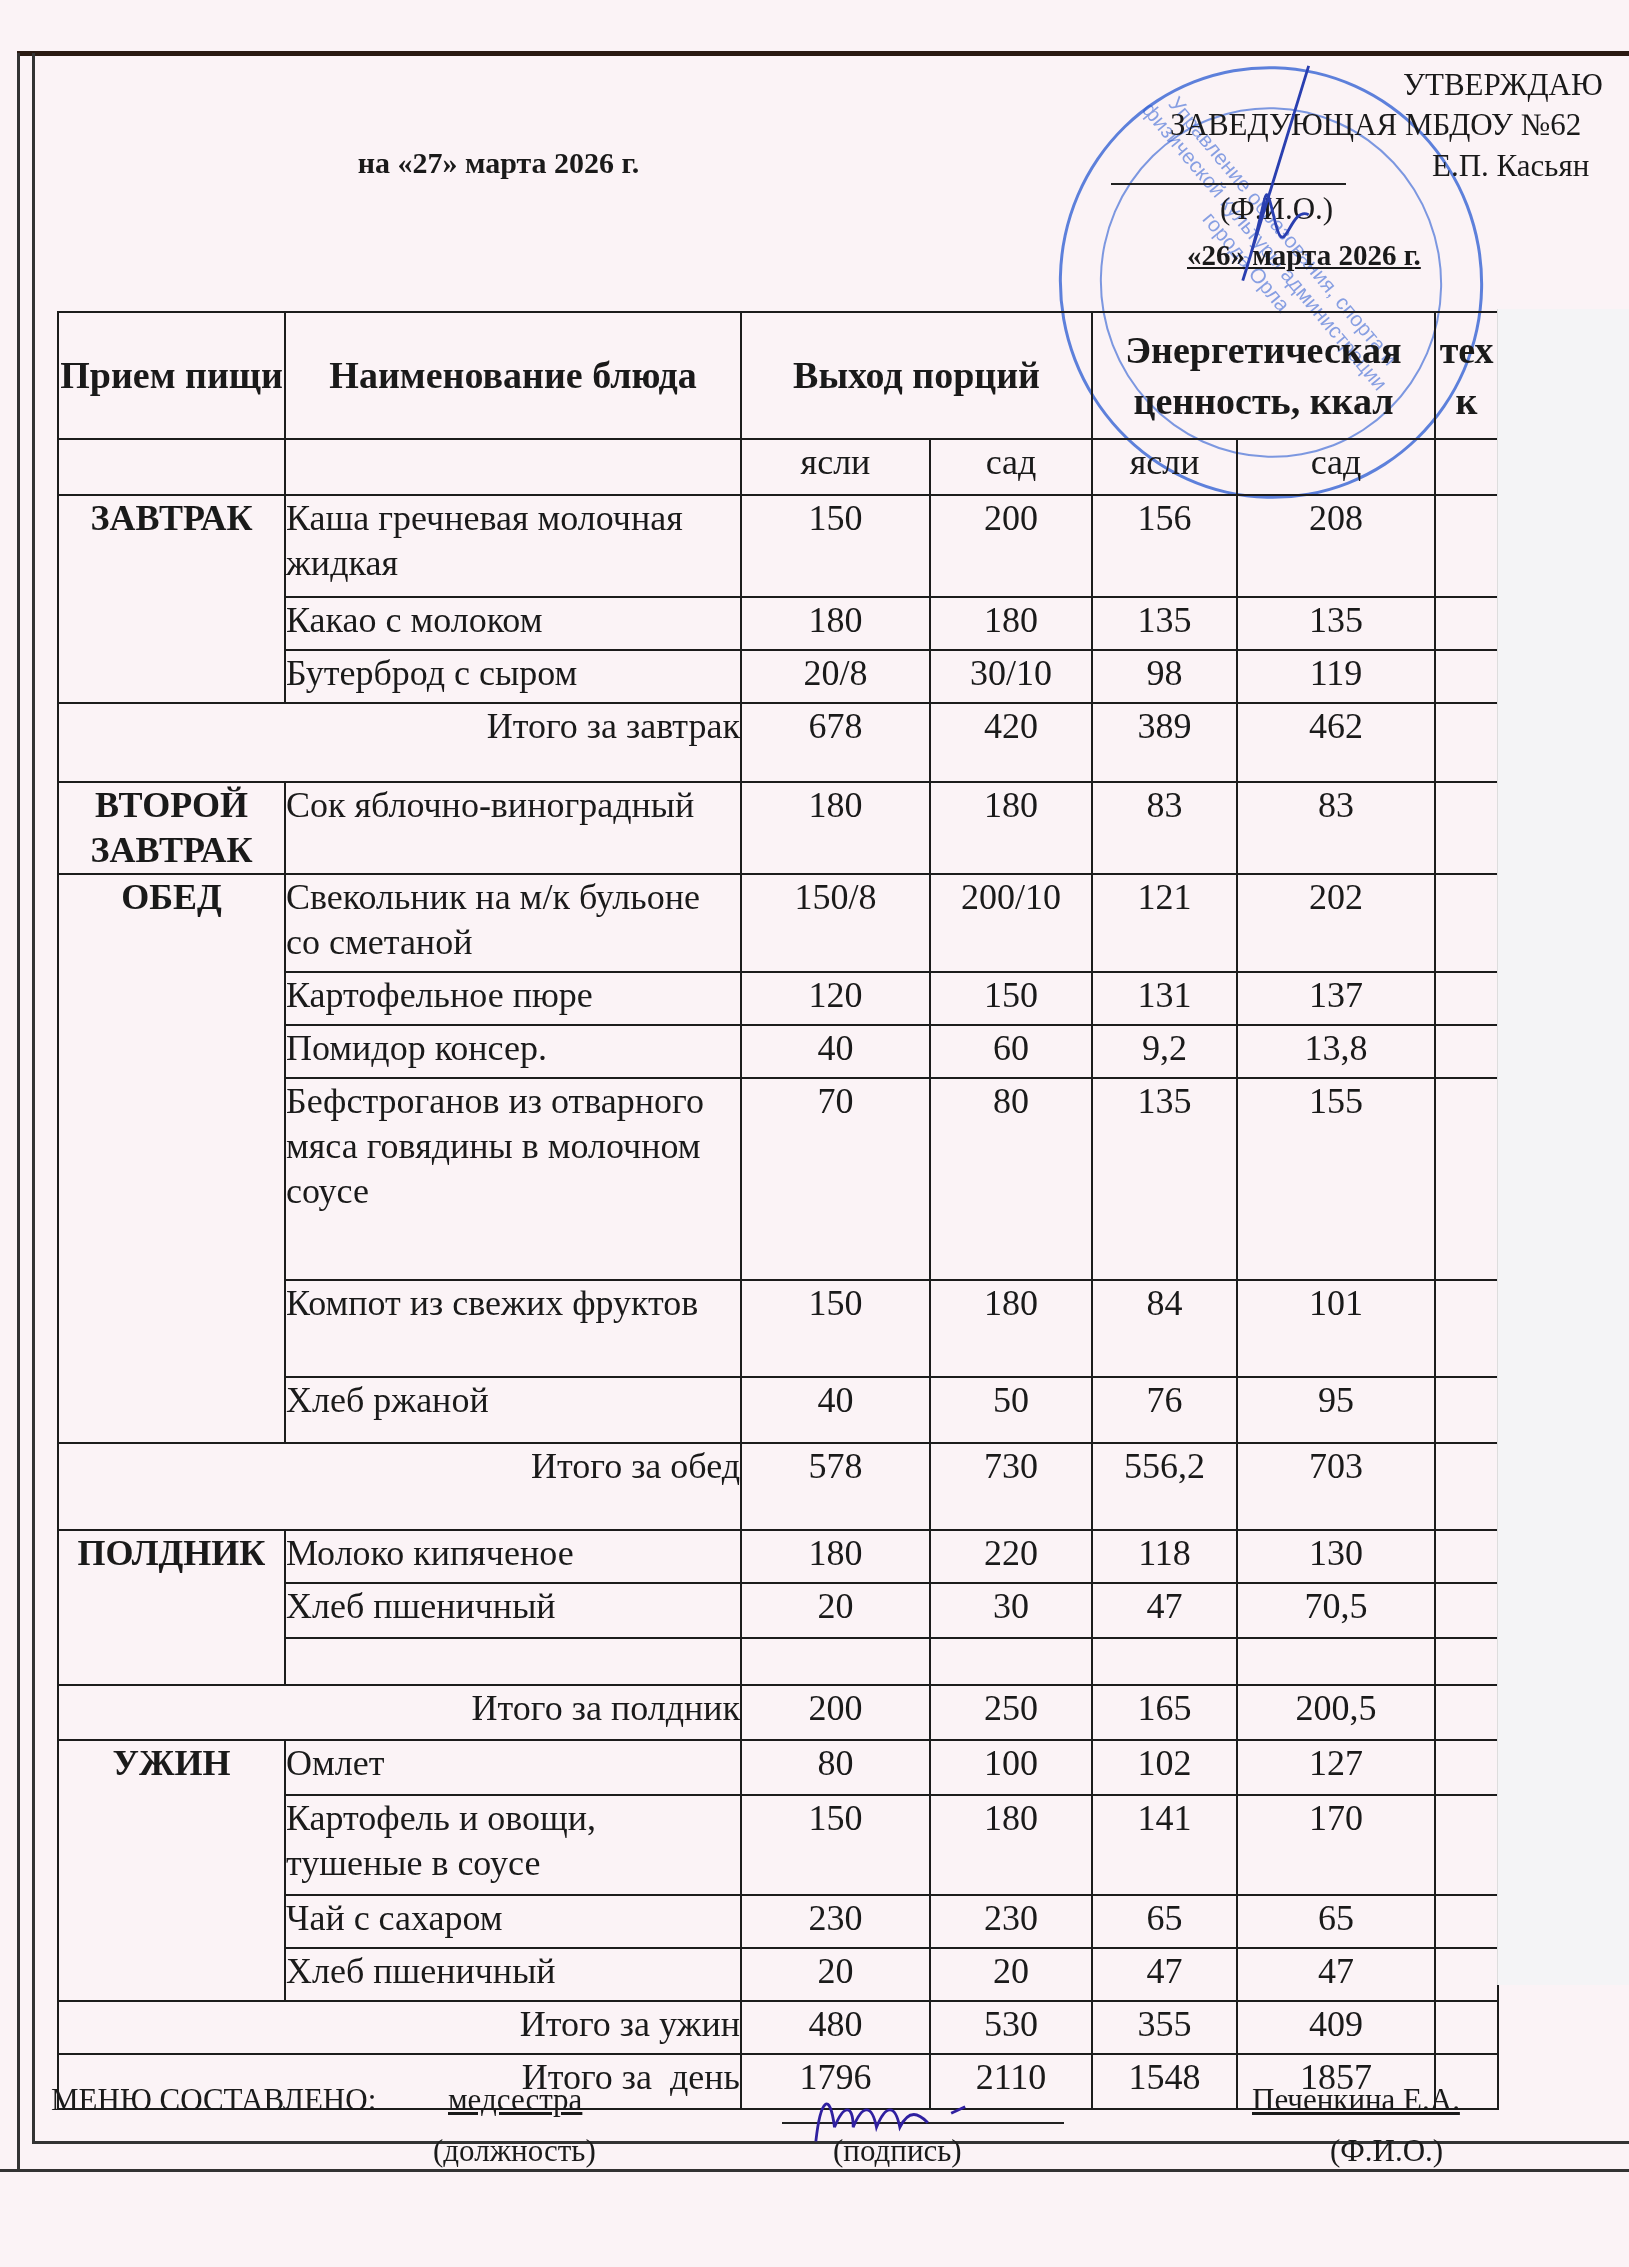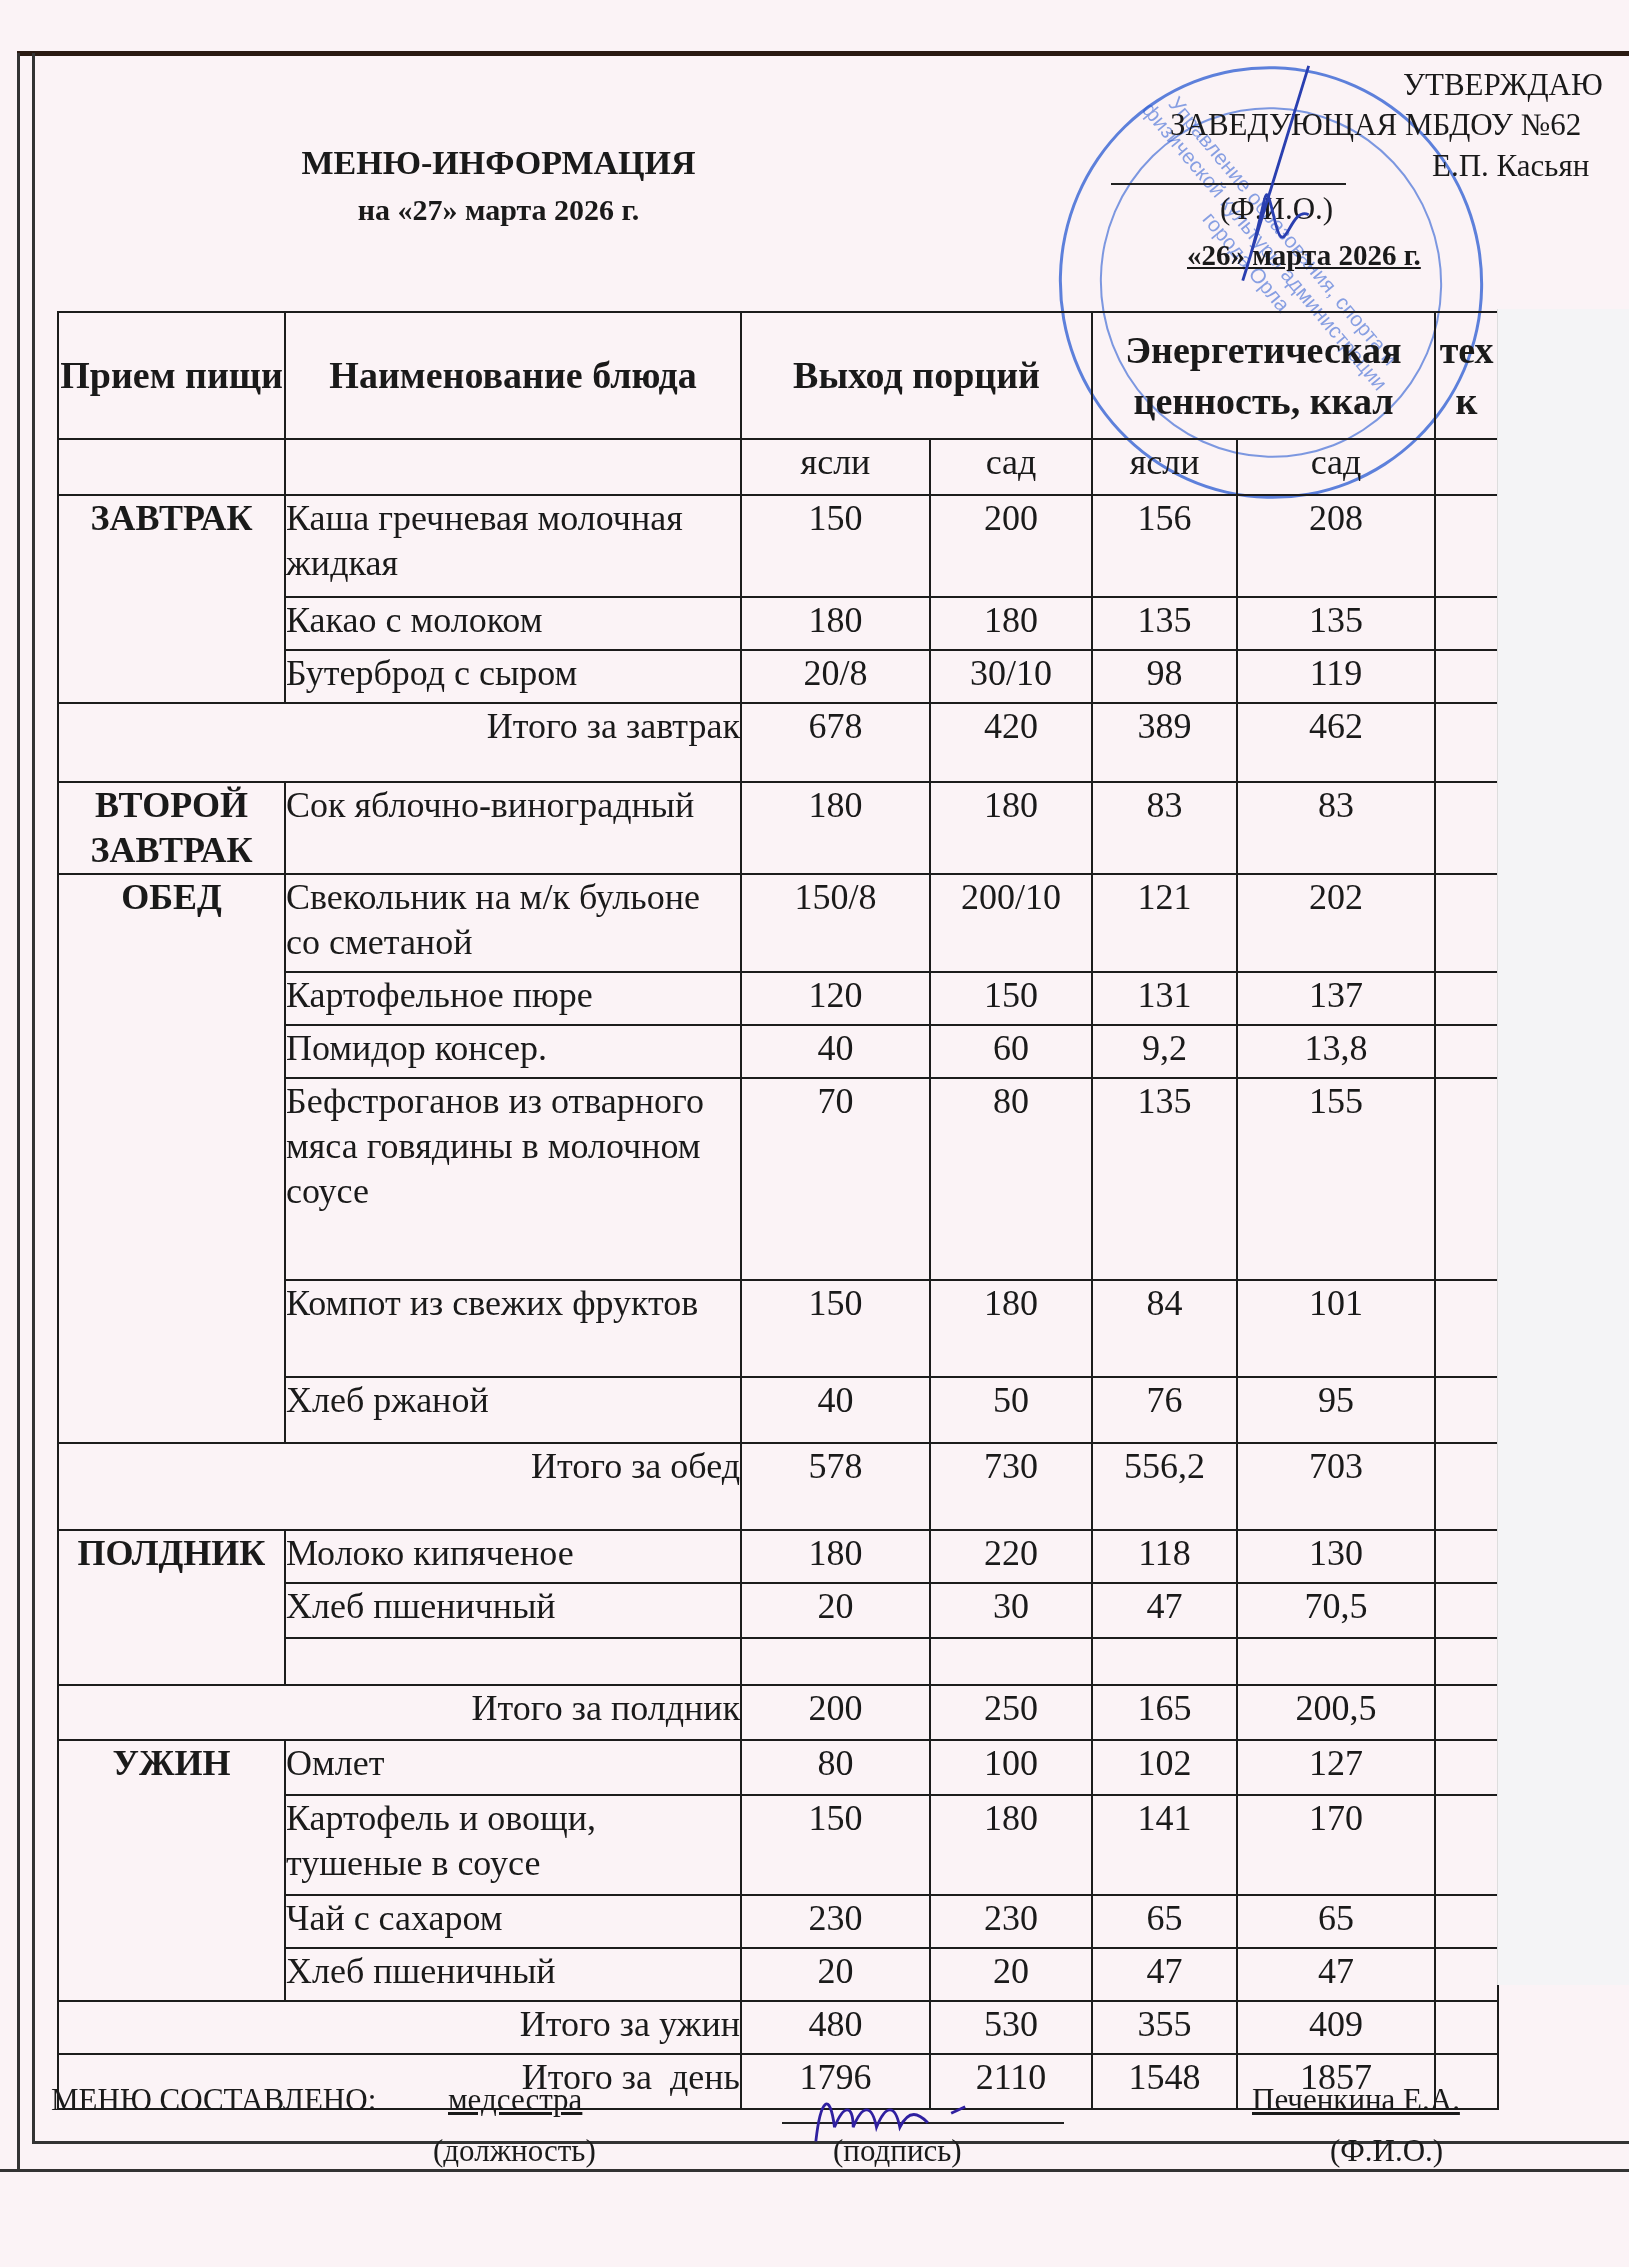--- a/index.html
+++ b/index.html
@@ -51,21 +51,20 @@
 </head>
 <body>
 
 <div class="abs frame-top"></div>
 <div class="abs frame-l1"></div>
 <div class="abs frame-l2"></div>
 <div class="abs frame-b1"></div>
 <div class="abs frame-b2"></div>
 
 <div class="abs title">
-  <div>МЕНЮ-ИНФОРМАЦИЯ</div>
   <div class="sub">на «27» марта 2026 г.</div>
 </div>
 
 <div class="abs stamp">
   <div class="inner"></div>
   <div class="txt">Управление образования, спорта и физической культуры администрации города Орла</div>
 </div>
 
 <div class="abs approve">
   <div class="l1">УТВЕРЖДАЮ</div>

